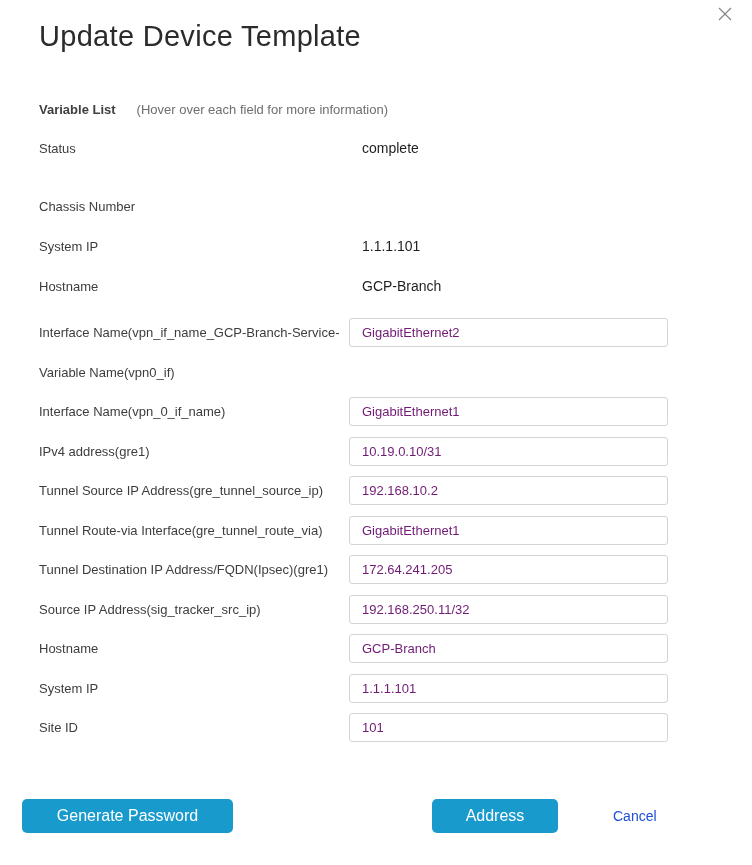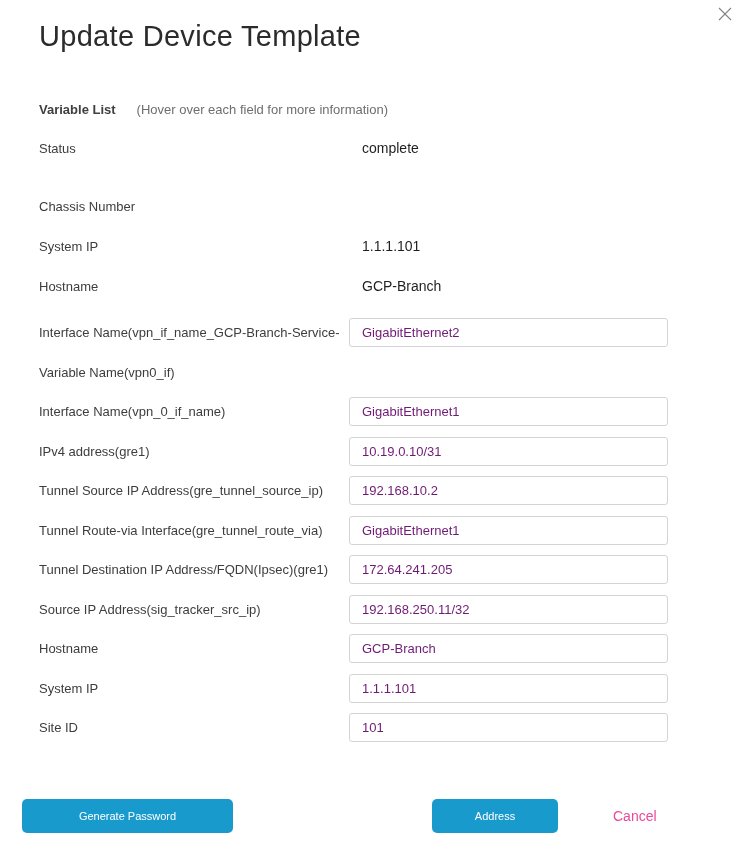--- a/index.html
+++ b/index.html
@@ -89,31 +89,31 @@
   }
   .btn {
     position: absolute;
     top: 0;
     height: 34px;
     border: none;
     border-radius: 5px;
     background: #189acd;
     color: #ffffff;
     font-family: "Liberation Sans", sans-serif;
-    font-size: 11px;
+    font-size: 16px;
     cursor: pointer;
     text-align: center;
   }
   .btn-generate { left: 22px; width: 211px; }
   .btn-update  { left: 432px; width: 126px; }
   .cancel-link {
     position: absolute;
     left: 613px; top: 9px;
     font-size: 14px;
-    color: #ec4899;
+    color: #1d4ed8;
     cursor: pointer;
     text-decoration: none;
     white-space: nowrap;
   }
 </style>
 </head>
 <body>
 
 <div class="modal">
 

